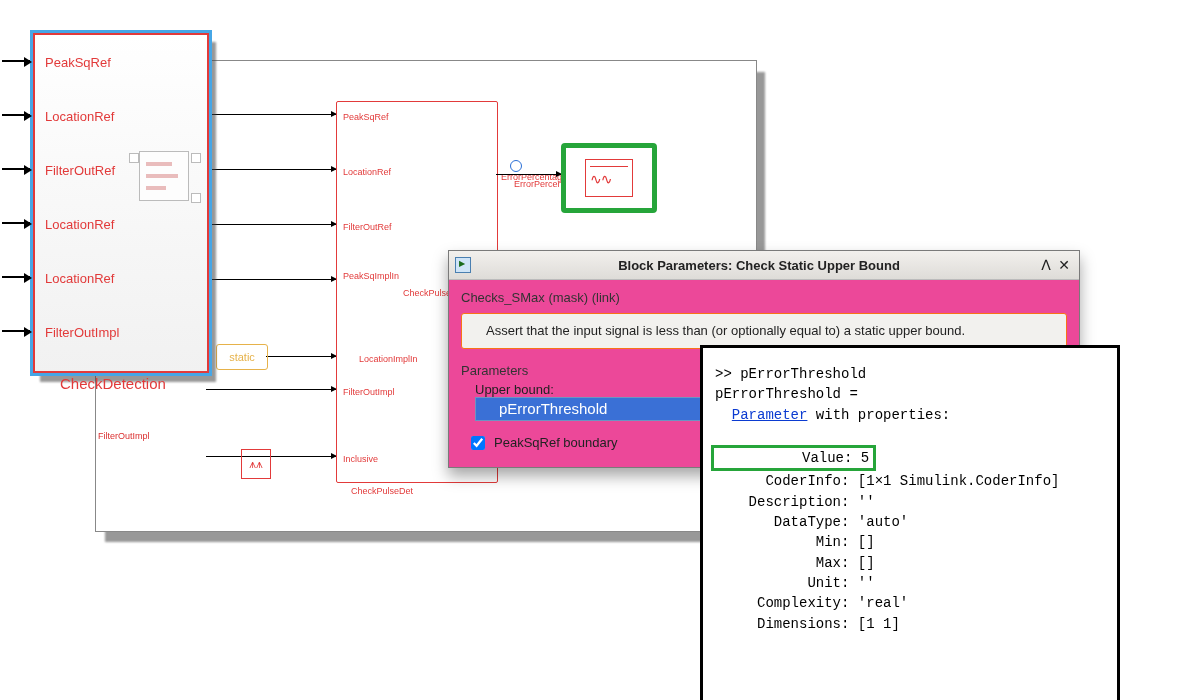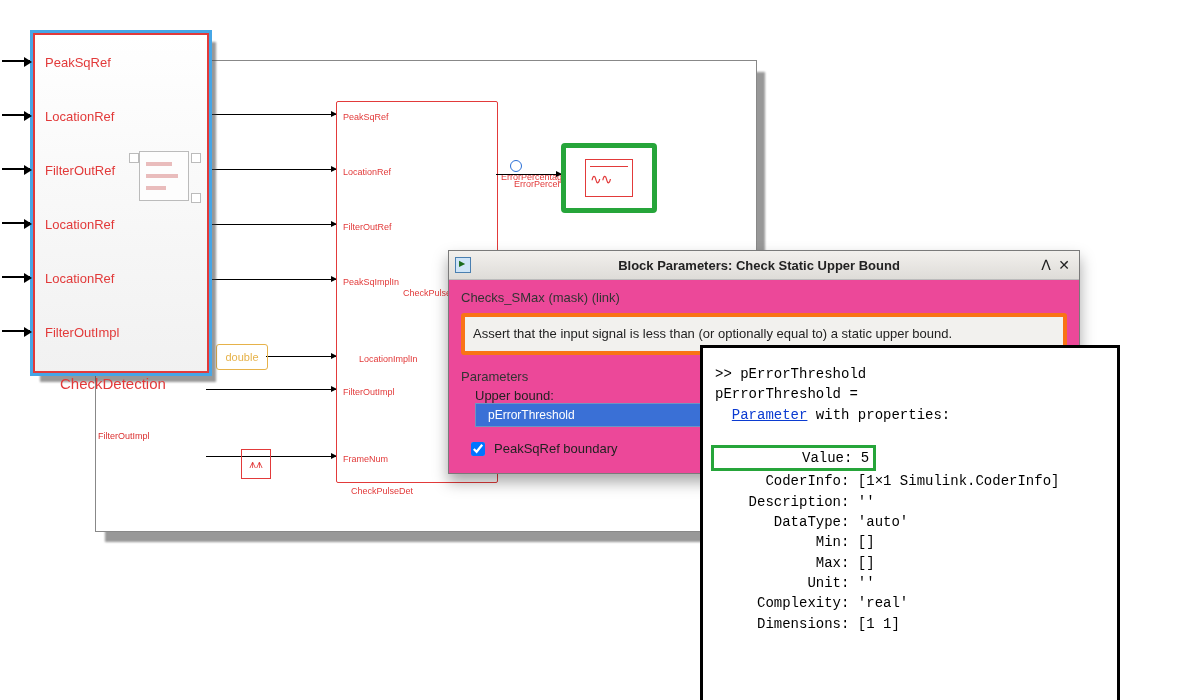--- a/index.html
+++ b/index.html
@@ -37,24 +37,24 @@
   
   .dlg{position:absolute;left:448px;top:250px;width:630px;border:1px solid #7a7a7a;background:#ec4899;font-size:13px;color:#222;box-shadow:0 8px 14px rgba(0,0,0,.35)}
   .dlg-titlebar{display:flex;align-items:center;height:28px;padding:0 6px;background:linear-gradient(#f2f0ed,#dedcd8);border-bottom:1px solid #bbb}
   .dlg-titlebar .ico{width:16px;height:16px;margin-right:10px;position:relative}
   .dlg-titlebar .ico:before{content:"";position:absolute;inset:0;background:#cfe4f7;border:1px solid #4a7fb0}
   .dlg-titlebar .ico:after{content:"▶";position:absolute;font-size:8px;color:#1a6b1a;left:4px;top:2px}
   .dlg-titlebar .t{flex:1;text-align:center;font-weight:bold}
   .dlg-titlebar .ctl{width:18px;text-align:center;font-size:14px;cursor:default}
   .dlg-body{padding:8px 12px 14px}
   .dlg-sub{margin:2px 0 8px;color:#333}
-  .dlg-desc{background:#f2f1ee;border:4px solid #f97316;border-radius:3px;padding:8px 8px;line-height:1.35}
+  .dlg-desc{background:#f2f1ee;border:1px solid #f97316;border-radius:3px;padding:8px 24px;line-height:1.35}
   .dlg-sect{margin:14px 0 4px;color:#333}
   .dlg-field{margin:4px 0 0 14px}
-  .dlg-input{width:220px;height:22px;border:1px solid #6d94c2;background:#3a70d6;color:#fff;padding:0 12px;font-size:12px}
+  .dlg-input{width:220px;height:22px;border:1px solid #6d94c2;background:#3a70d6;color:#fff;padding:0 23px;font-size:15px}
   .dlg-chk{margin:12px 0 0 6px;display:flex;align-items:center;gap:6px}
   .dlg-chk input{width:14px;height:14px}
   
   .cmd{position:absolute;left:700px;top:345px;width:390px;height:330px;border:3px solid #000;background:#fff;font-family:"Courier New",monospace;font-size:14px;padding:16px 12px;line-height:1.45;white-space:pre}
   .cmd a{color:#0b3bd1;text-decoration:underline}
   .cmd .hl{display:inline-block;border:3px solid #26a53a;padding:0 4px;margin-left:-4px}
 </style>
 </head>
 <body>
 <div class="canvas">
@@ -64,31 +64,31 @@
   <span class="strayport">FilterOutImpl</span>
 
   <div class="wire wire-arr" style="left:110px;top:53px;width:130px"></div>
   <div class="wire wire-arr" style="left:110px;top:108px;width:130px"></div>
   <div class="wire wire-arr" style="left:110px;top:163px;width:130px"></div>
   <div class="wire wire-arr" style="left:110px;top:218px;width:130px"></div>
   <div class="wire wire-arr" style="left:170px;top:295px;width:70px"></div>
   <div class="wire wire-arr" style="left:110px;top:328px;width:130px"></div>
   <div class="wire wire-arr" style="left:110px;top:395px;width:130px"></div>
 
-  <div class="dbl-block" style="left:120px;top:283px">double</div>
+  <div class="dbl-block" style="left:120px;top:283px">static</div>
   <div class="scope-mini" style="left:145px;top:388px">⩚⩚</div>
 
   <div class="cpd" style="left:240px;top:40px">
     <span class="cpd-lbl" style="left:6px;top:10px">PeakSqRef</span>
     <span class="cpd-lbl" style="left:6px;top:65px">LocationRef</span>
     <span class="cpd-lbl" style="left:6px;top:120px">FilterOutRef</span>
-    <span class="cpd-lbl" style="left:6px;top:175px">PeakSqImplIn</span>
+    <span class="cpd-lbl" style="left:6px;top:169px">PeakSqImplIn</span>
     <span class="cpd-lbl" style="left:22px;top:252px">LocationImplIn</span>
     <span class="cpd-lbl" style="left:6px;top:285px">FilterOutImpl</span>
-    <span class="cpd-lbl" style="left:6px;top:352px">FrameNum</span>
+    <span class="cpd-lbl" style="left:6px;top:352px">Inclusive</span>
     <span class="cpd-lbl" style="right:-4px;top:70px;transform:translateX(100%)">ErrorPercentage</span>
     <span class="cpd-lbl" style="left:66px;top:186px">CheckPulseDet</span>
   </div>
   <div class="cpd-title" style="left:255px;top:425px">CheckPulseDet</div>
 
   <div class="wire wire-arr" style="left:400px;top:113px;width:65px">
     <span class="tap" style="left:14px"></span>
   </div>
   <span class="cpd-lbl" style="position:absolute;left:418px;top:118px">ErrorPercentage</span>
 

